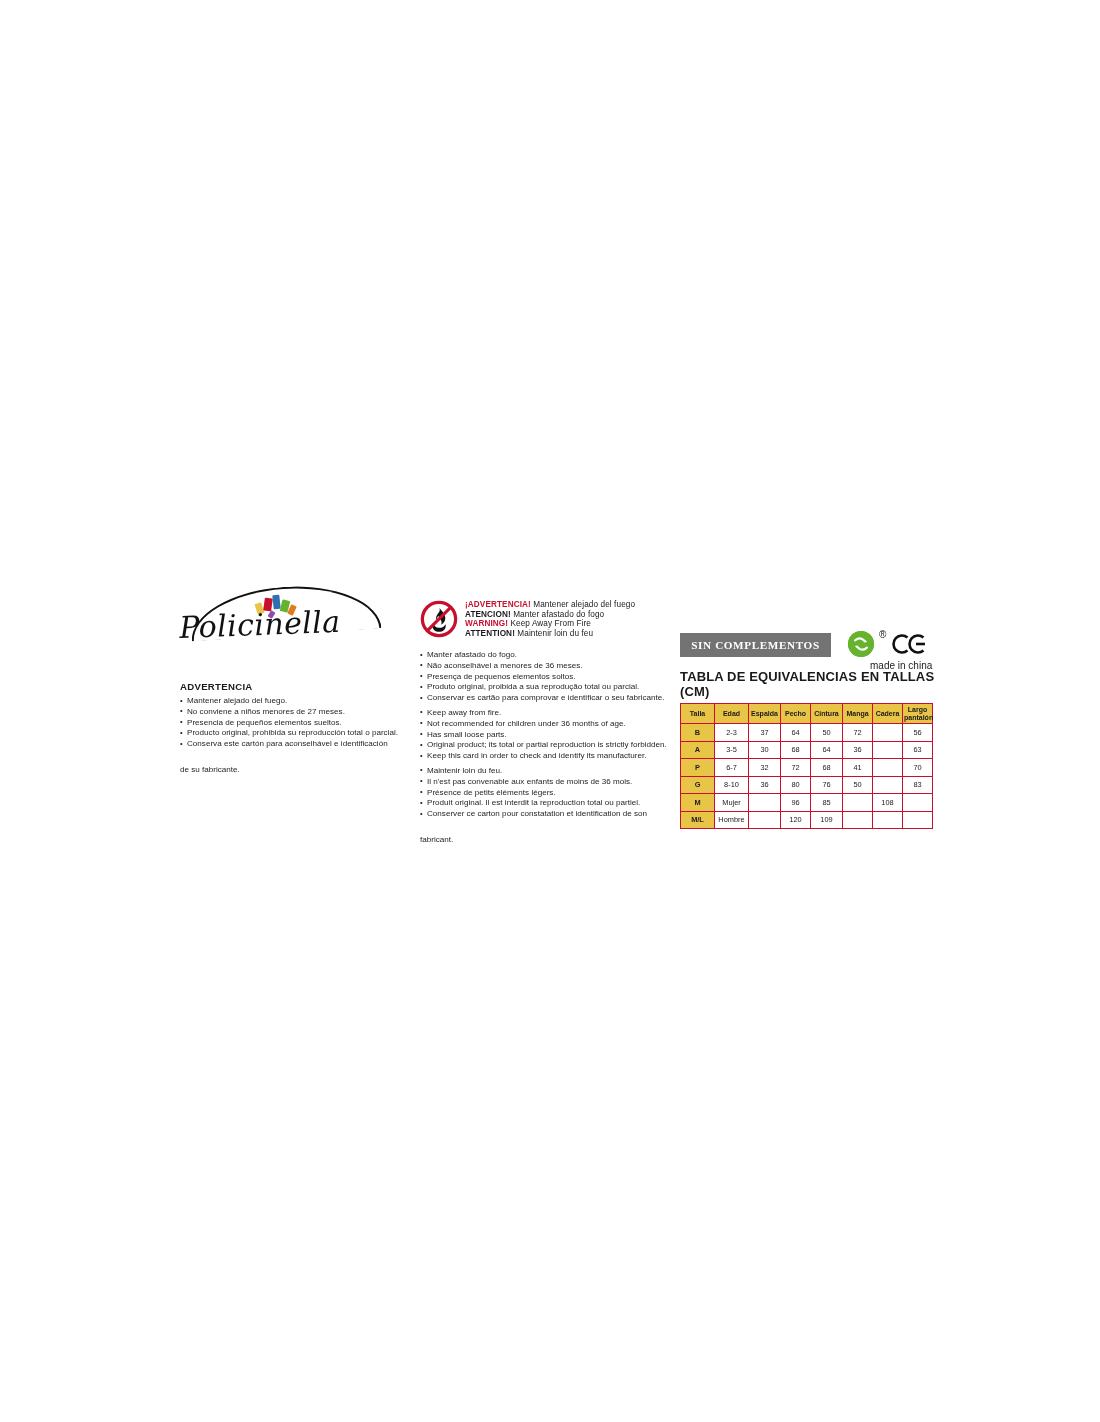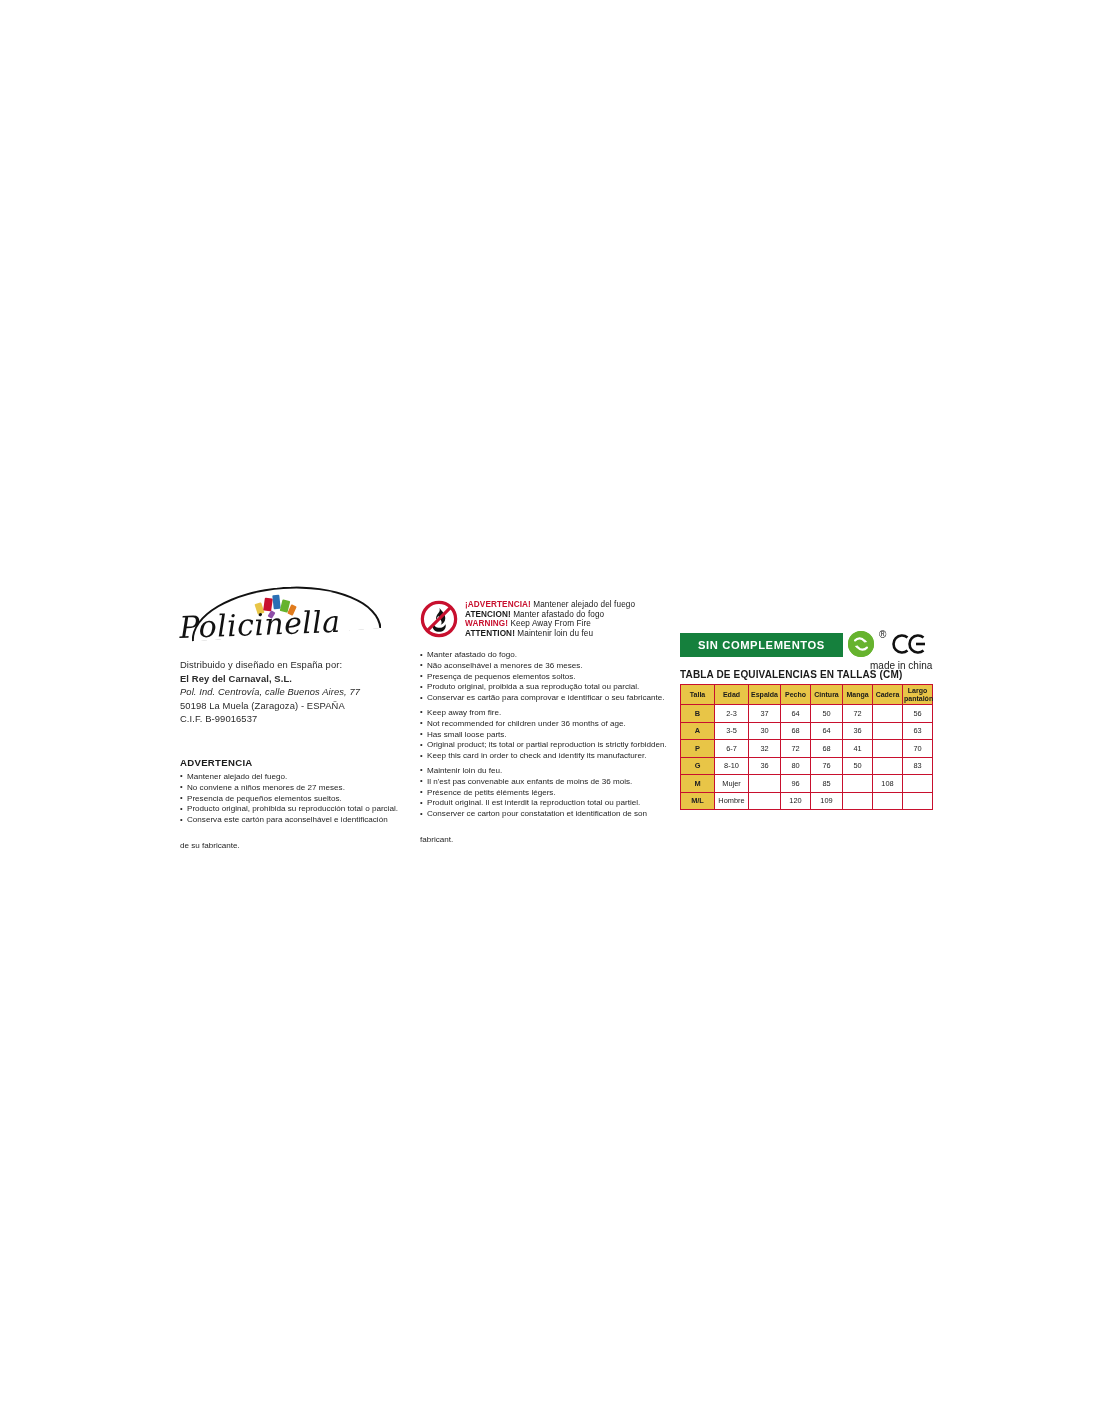--- a/index.html
+++ b/index.html
@@ -155,30 +155,31 @@
   .lang-group:first-child { margin-top: 0; }
 
   
   #col-table {
     position: absolute;
     left: 500px;
     top: 48px;
     width: 275px;
   }
   #sin-comp {
-    width: 163px;
+    width: 151px;
     height: 24px;
-    background: #15803d;
+    background: #737373;
     color: #ffffff;
     font-size: 11.2px;
     font-weight: bold;
     letter-spacing: 0.6px;
     display: flex;
     align-items: center;
     justify-content: center;
+    font-family: Liberation Serif, serif;
   }
   #marks {
     position: absolute;
     left: 168px;
     top: -4px;
     width: 105px;
     height: 44px;
   }
   #green-dot {
     position: absolute;
@@ -208,21 +209,21 @@
     position: absolute;
     left: 22px;
     top: 31px;
     font-size: 10px;
     color: #222;
     white-space: nowrap;
   }
 
   #table-title {
     margin-top: 12px;
-    font-size: 10px;
+    font-size: 13px;
     font-weight: bold;
     letter-spacing: 0.15px;
     color: #1a1a1a;
   }
   table#size-table {
     margin-top: 4px;
     border-collapse: collapse;
     width: 252px;
     table-layout: fixed;
   }
@@ -269,27 +270,20 @@
         <i style="left:2px;top:8px;width:7px;height:11px;background:#e8c547;transform:rotate(-18deg);"></i>
         <i style="left:10px;top:3px;width:8px;height:13px;background:#c8102e;transform:rotate(8deg);"></i>
         <i style="left:19px;top:0px;width:7px;height:14px;background:#2b6fb5;transform:rotate(-6deg);"></i>
         <i style="left:27px;top:5px;width:8px;height:12px;background:#66b32e;transform:rotate(14deg);"></i>
         <i style="left:35px;top:10px;width:6px;height:10px;background:#e07b1e;transform:rotate(24deg);"></i>
         <i style="left:15px;top:16px;width:5px;height:7px;background:#8e4ea8;transform:rotate(32deg);"></i>
       </div>
       <div id="brand-name">Policinella</div>
     </div>
 
-    <div class="dist-block">
-      <div>Distribuido y diseñado en España por:</div>
-      <div class="b">El Rey del Carnaval, S.L.</div>
-      <div class="it">Pol. Ind. Centrovía, calle Buenos Aires, 77</div>
-      <div>50198 La Muela (Zaragoza) - ESPAÑA</div>
-      <div>C.I.F. B-99016537</div>
-    </div>
 
     <div id="adv-title">ADVERTENCIA</div>
     <ul class="bullets">
       <li>Mantener alejado del fuego.</li>
       <li>No conviene a niños menores de 27 meses.</li>
       <li>Presencia de pequeños elementos sueltos.</li>
       <li>Producto original, prohibida su reproducción total o parcial.</li>
       <li>Conserva este cartón para aconselhável e identificación</li>
       <li class="cont">de su fabricante.</li>
     </ul>

